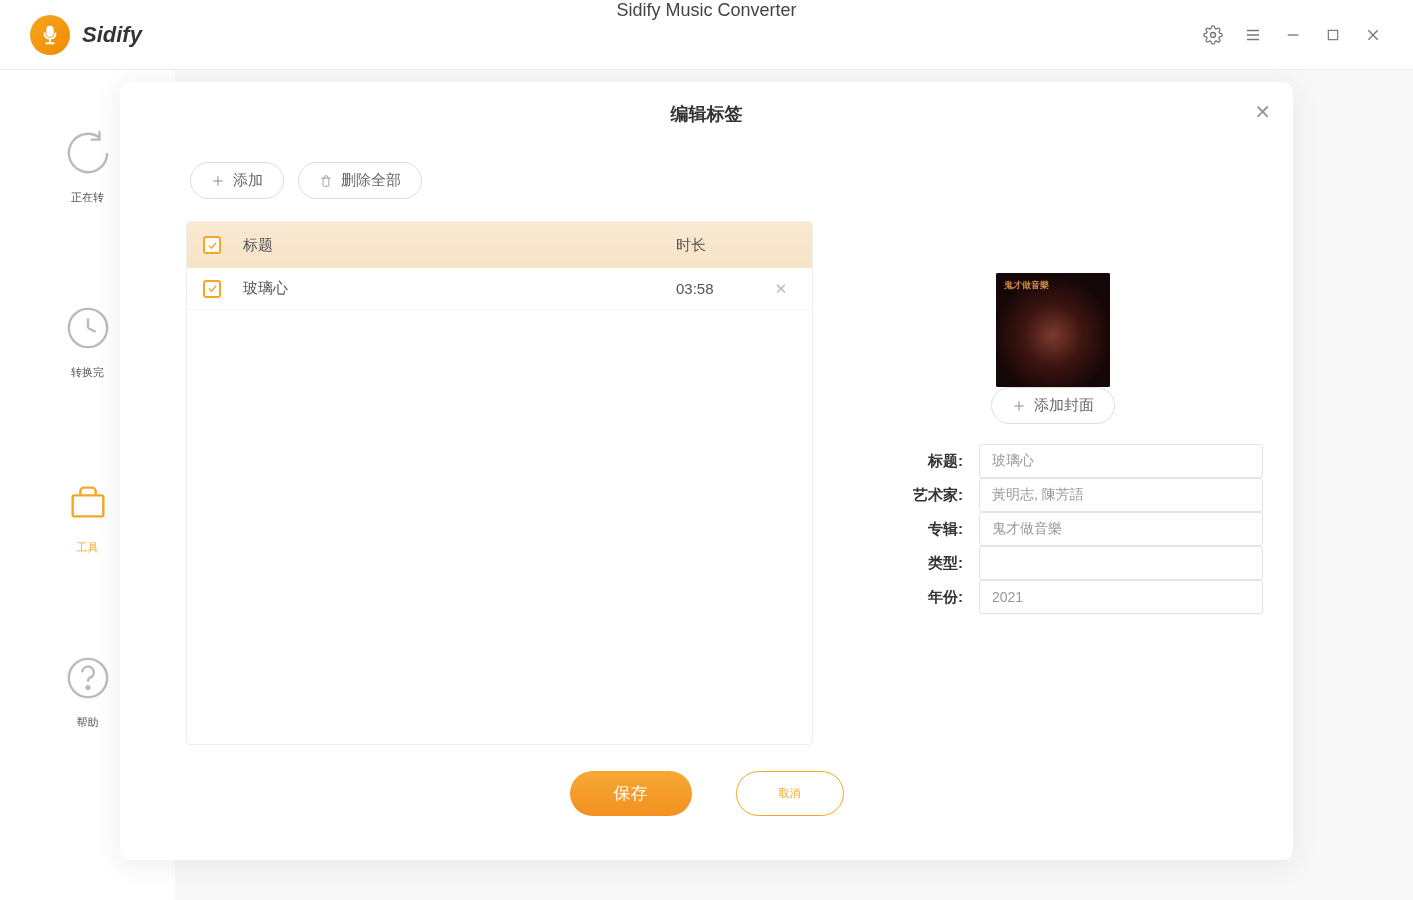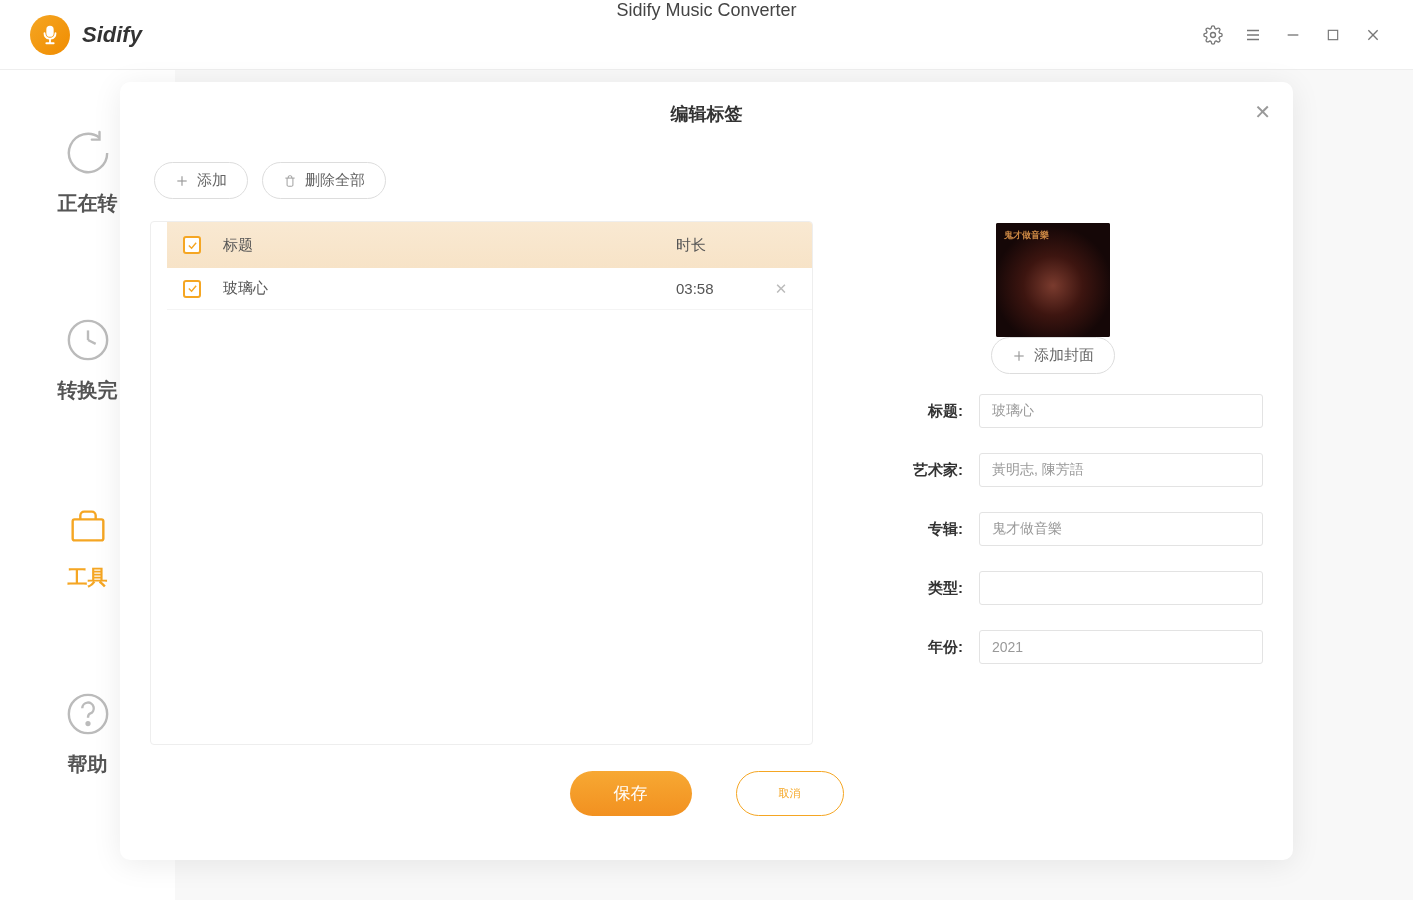--- a/index.html
+++ b/index.html
@@ -13,52 +13,52 @@
 .app-title { font-size: 18px; color: #444; position: absolute; left: 50%; transform: translateX(-50%); }
 .titlebar-right { display: flex; align-items: center; gap: 20px; }
 .win-btn { width: 20px; height: 20px; display: flex; align-items: center; justify-content: center; cursor: pointer; color: #666; }
 
 .main { display: flex; height: calc(900px - 70px); }
 .sidebar { width: 175px; padding-top: 60px; display: flex; flex-direction: column; gap: 100px; align-items: center; }
 .side-item { display: flex; flex-direction: column; align-items: center; gap: 14px; color: #888; cursor: pointer; }
 .side-item.active { color: #f5a623; position: relative; }
 .side-item.active::before { content:''; position:absolute; left:-80px; top:-12px; bottom:-28px; width:5px; background:#f5a623; border-radius:0 3px 3px 0; }
 .side-icon { width: 46px; height: 46px; }
-.side-label { font-size: 20px; color: #555; font-weight: bold; }
+.side-label { font-size: 11px; color: #555; }
 
 .content { flex: 1; background: #f8f8f8; position: relative; }
 
 .modal { position: absolute; left: 120px; top: 82px; right: 120px; bottom: 40px; background: #fff; border-radius: 10px; box-shadow: 0 4px 30px rgba(0,0,0,0.08); display: flex; flex-direction: column; padding: 0; }
 .modal-header { position: relative; text-align: center; padding: 20px 0 16px; }
 .modal-title { font-size: 18px; font-weight: 600; color: #333; }
 .modal-close { position: absolute; right: 22px; top: 18px; cursor: pointer; color: #999; font-size: 20px; }
 
 .modal-body { flex: 1; display: flex; padding: 0 30px; gap: 30px; }
-.left-pane { flex: 1; display: flex; flex-direction: column; }
+.left-pane { flex: 1; display: flex; flex-direction: column; margin-left: 36px; }
 .toolbar-row { display: flex; gap: 14px; padding: 20px 0 22px 4px; }
 .pill-btn { border: 1px solid #ddd; background: #fff; border-radius: 22px; padding: 8px 20px; display: inline-flex; align-items: center; gap: 8px; color: #666; font-size: 15px; cursor: pointer; }
 .pill-btn svg { width: 14px; height: 14px; }
 
-.track-table { border: 1px solid #eee; border-radius: 4px; flex: 1; overflow: hidden; padding-left: 16px; }
+.track-table { border: 1px solid #eee; border-radius: 4px; flex: 1; overflow: hidden; }
 .table-head { background: linear-gradient(#f9e9d2,#f7e3c7); display: flex; align-items: center; height: 46px; padding: 0 16px; font-size: 15px; color: #555; }
 .table-row { display: flex; align-items: center; height: 42px; padding: 0 16px; font-size: 15px; color: #555; border-bottom: 1px solid #f4f4f4; }
 .col-check { width: 40px; display: flex; }
 .col-title { flex: 1; }
 .col-dur { width: 90px; text-align: left; }
 .col-del { width: 30px; text-align: center; color: #bbb; cursor: pointer; }
 .chk { width: 18px; height: 18px; border: 2px solid #f5a623; border-radius: 3px; display: inline-flex; align-items: center; justify-content: center; background: #fff; }
 .chk svg { width: 11px; height: 11px; }
 
 .right-pane { width: 420px; display: flex; flex-direction: column; align-items: center; padding-top: 0; justify-content: center; }
 .cover { width: 114px; height: 114px; background: #1a0b0b; border-radius: 2px; margin-top: 0; display:flex; align-items:center; justify-content:center; overflow:hidden; }
 .cover-inner { width:100%; height:100%; background: radial-gradient(circle at 50% 55%, #7a3b2e 0%, #3d1510 35%, #150707 70%); position:relative; }
 .cover-text { position:absolute; top:6px; left:8px; right:8px; font-size:9px; color:#c84; font-weight:bold; }
 .cover-btn { margin-top: 0; }
 
-.form { width: 100%; margin-top: 20px; display: flex; flex-direction: column; gap: 25px; }
+.form { width: 100%; margin-top: 20px; display: flex; flex-direction: column; gap: 0; }
 .form-row { display: flex; align-items: center; gap: 16px; }
 .form-label { width: 120px; text-align: right; font-size: 15px; font-weight: 600; color: #333; }
 .form-input { flex: 1; height: 34px; border: 1px solid #e3e3e3; border-radius: 3px; padding: 0 12px; font-size: 14px; color: #999; background: #fff; }
 
 .modal-footer { display: flex; justify-content: center; gap: 44px; padding: 26px 0 44px; }
 .btn-primary { background: linear-gradient(#f7a833,#f29120); color: #fff; border: none; border-radius: 24px; padding: 11px 44px; font-size: 17px; cursor: pointer; }
 .btn-secondary { background: #fff; color: #f5a623; border: 1.5px solid #f5a623; border-radius: 24px; padding: 10px 42px; font-size: 11px; cursor: pointer; }
 </style>
 </head>
 <body>

